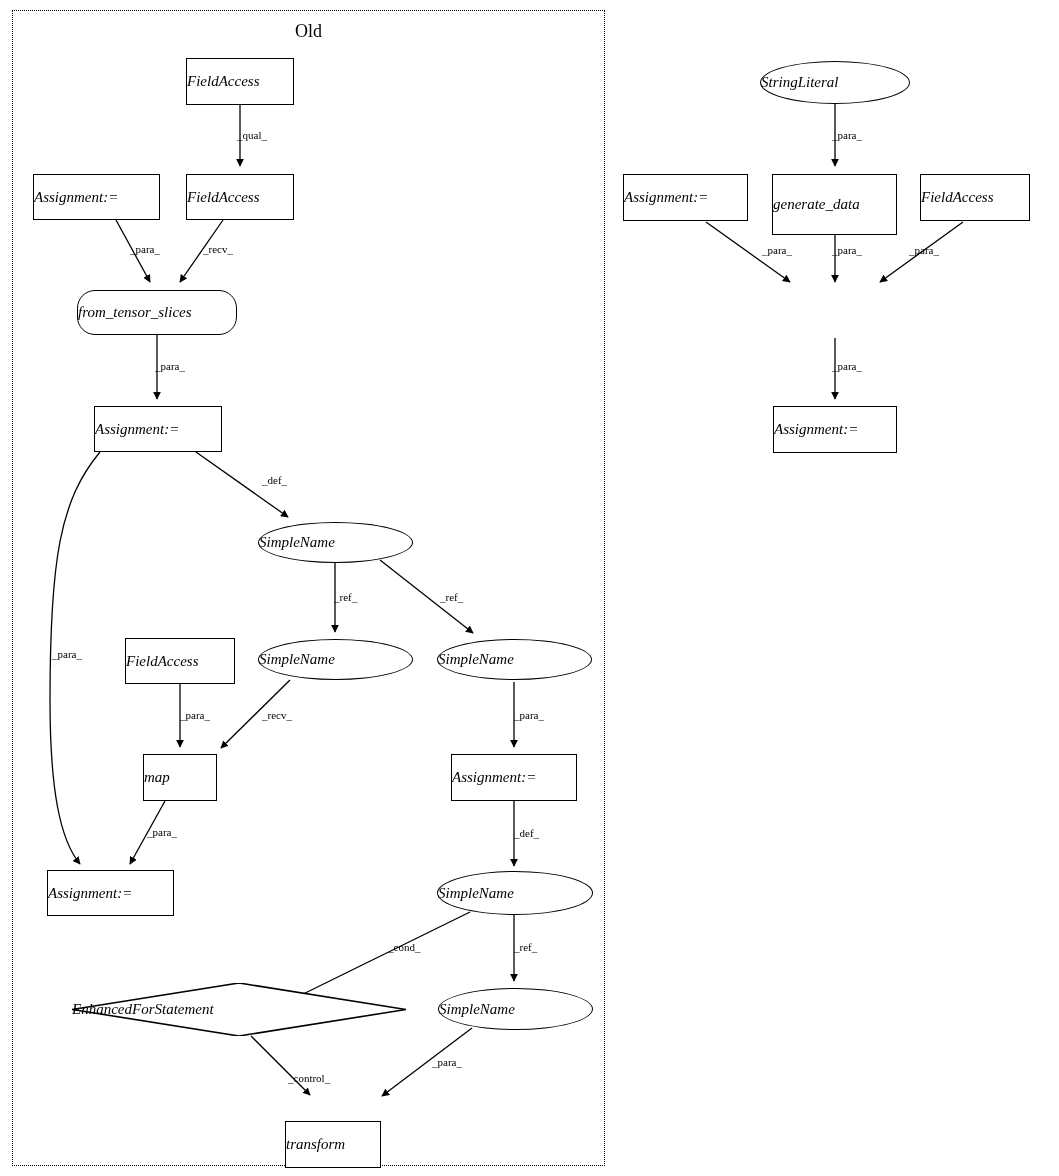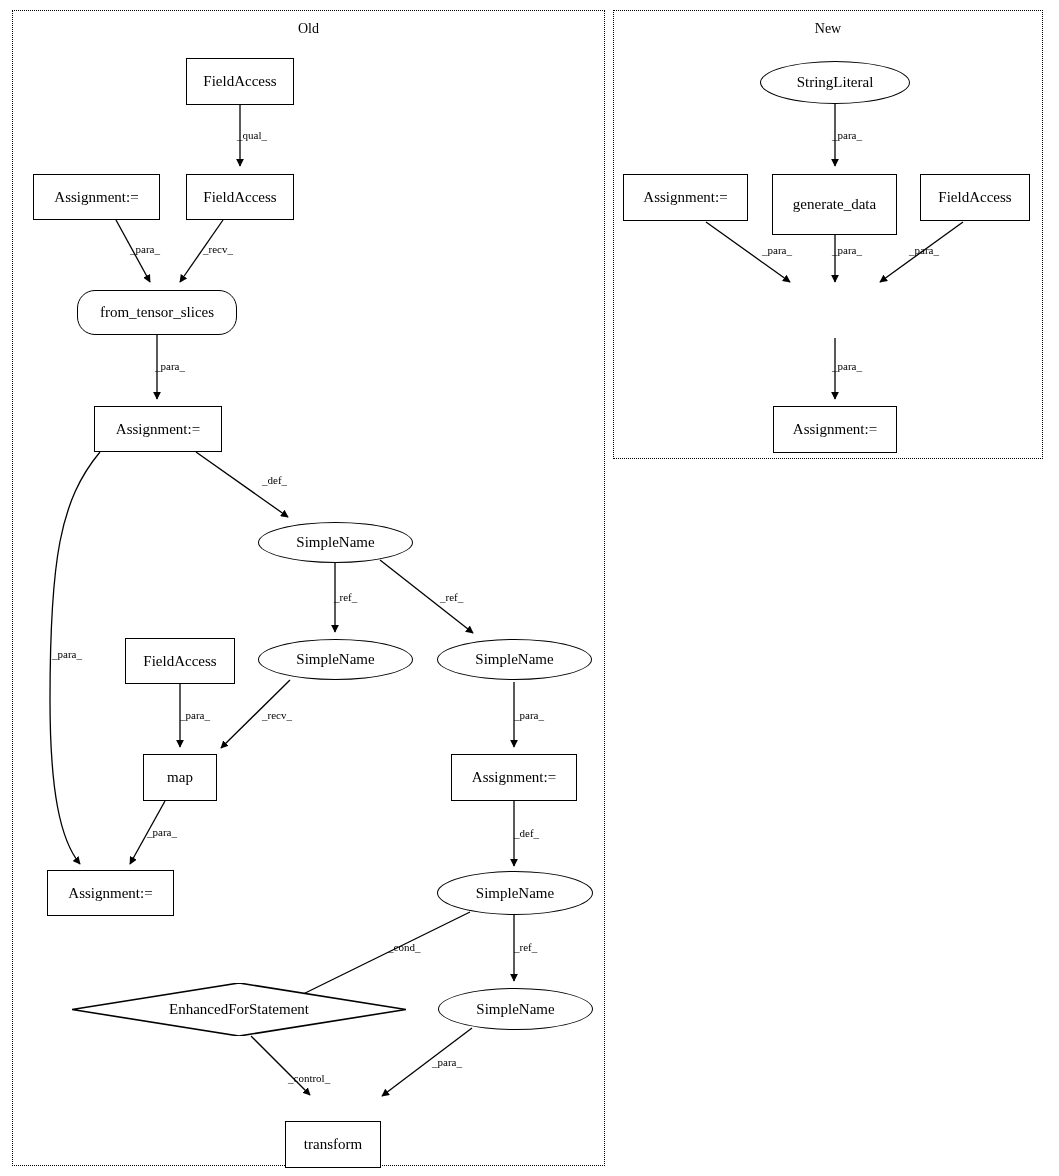--- a/index.html
+++ b/index.html
@@ -29,35 +29,36 @@
     border: 1px dotted #000000;
     box-sizing: border-box;
     background: transparent;
   }
   .cluster-label {
     position: absolute;
     top: 10px;
     left: 0;
     width: 100%;
     text-align: center;
-    font-size: 14px;
+    font-size: 18px;
     color: #000000;
   }
   .node {
     position: absolute;
     box-sizing: border-box;
     display: flex;
     align-items: center;
-    justify-content: center;
+    justify-content: flex-start;
     color: #000000;
     font-size: 15px;
     line-height: 1;
     white-space: nowrap;
     background: #ffffff;
     z-index: 3;
+    font-style: italic;
   }
   .node.box {
     border: 1px solid #000000;
     border-radius: 0;
   }
   .node.ellipse {
     border: 1px solid #000000;
     border-radius: 50%;
   }
   .node.diamond {
@@ -84,23 +85,20 @@
 </style>
 </head>
 <body>
 
 <div id="canvas">
 
   <div class="cluster" style="left:12px; top:10px; width:593px; height:1156px;">
     <div class="cluster-label">Old</div>
   </div>
 
-  <div class="cluster" style="left:613px; top:10px; width:430px; height:449px;">
-    <div class="cluster-label">New</div>
-  </div>
 
   <svg id="edges-svg" viewBox="0 0 1059 1176" xmlns="http://www.w3.org/2000/svg">
     <defs>
       <marker id="arrow" viewBox="0 0 10 10" refX="9" refY="5" markerWidth="6" markerHeight="6" orient="auto-start-reverse">
         <path d="M 0 0 L 10 5 L 0 10 z" fill="#000000"></path>
       </marker>
     </defs>
     <g fill="none" stroke="#000000" stroke-width="1.3" marker-end="url(#arrow)">
 
       <path d="M240,105 L240,166"></path>

